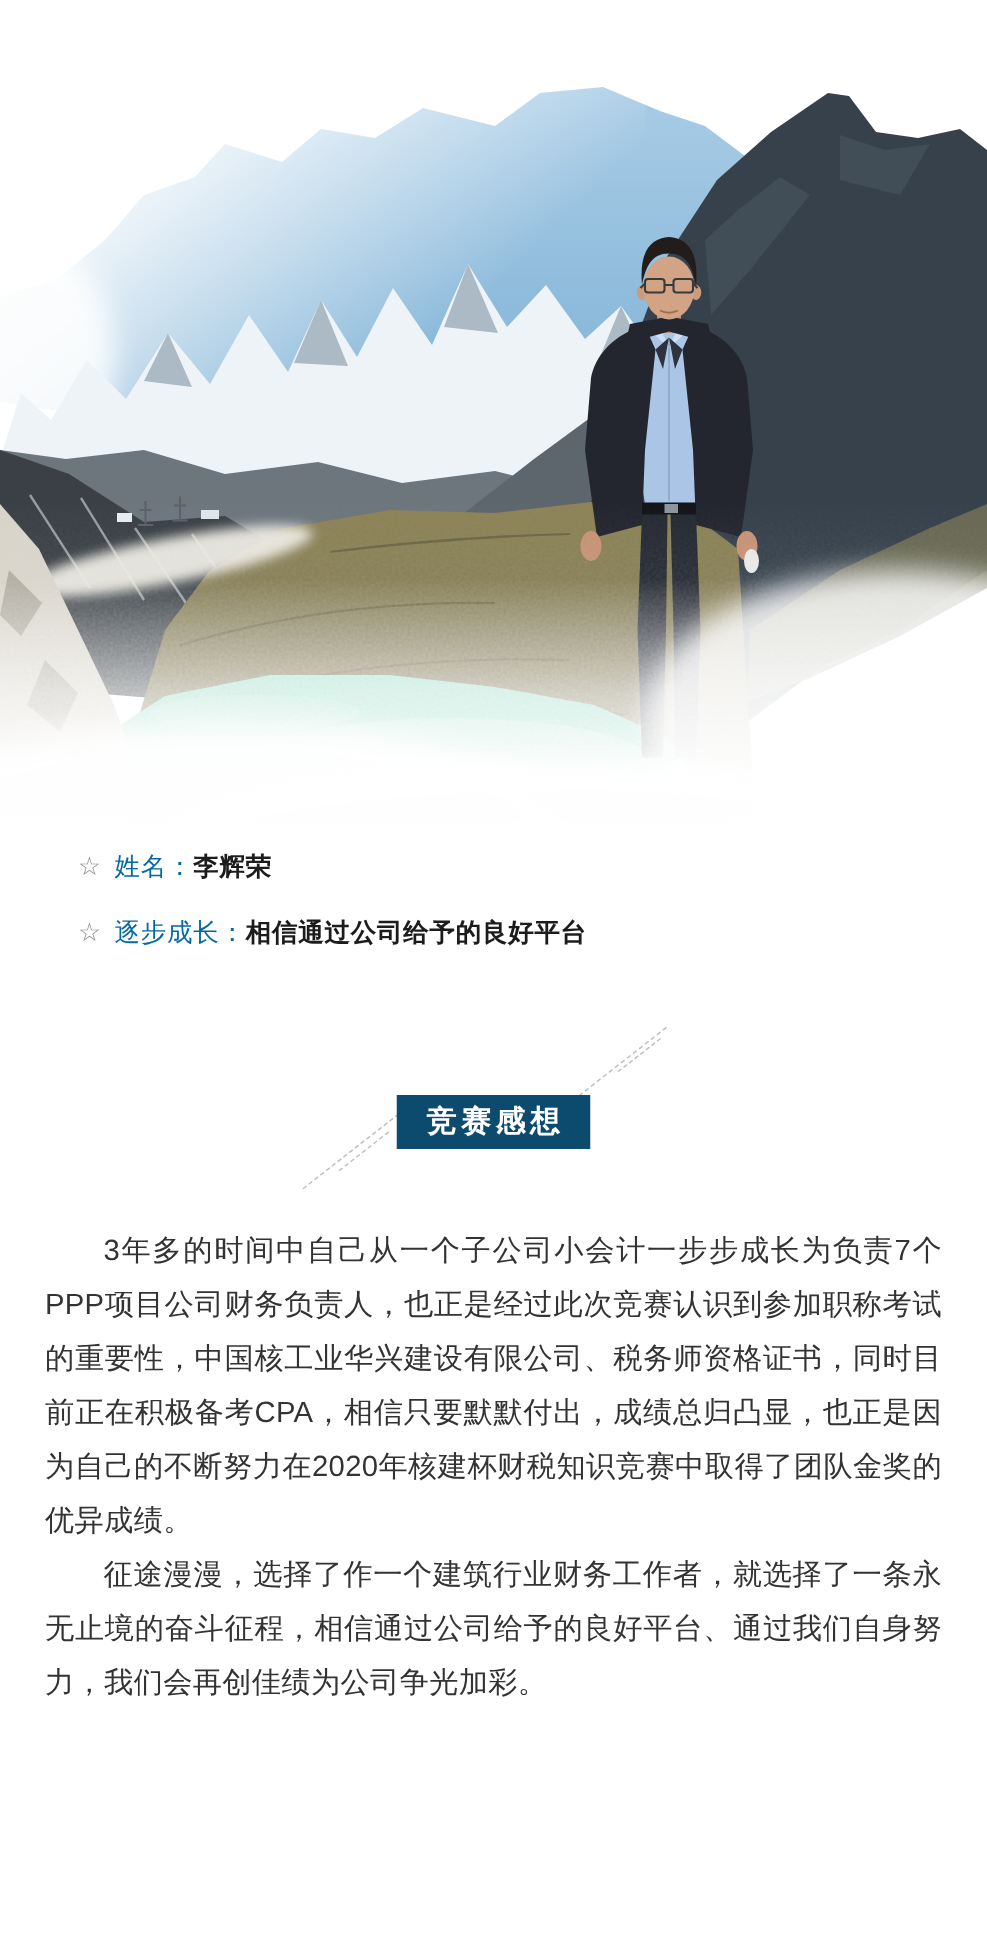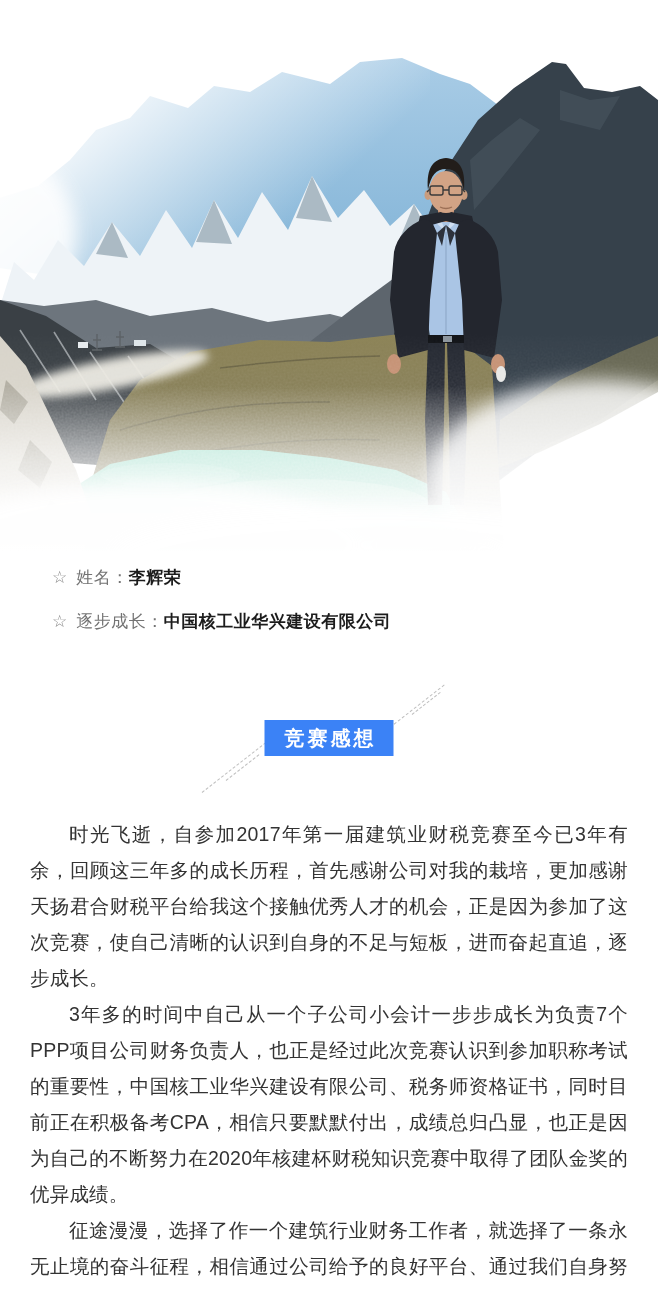--- a/index.html
+++ b/index.html
@@ -11,28 +11,28 @@
   }
 
   
   .hero { width: 658px; height: 552px; position: relative; }
   .hero svg { display: block; width: 658px; height: 552px; }
 
   
   .info { padding: 12px 0 0 52px; }
   .info-row { display: flex; align-items: center; height: 26px; margin-bottom: 18px; font-size: 17px; }
   .star { color: #8a8a8a; font-size: 17px; margin-right: 9px; line-height: 1; }
-  .label { color: #737373; letter-spacing: 0.5px; }
+  .label { color: #0369a1; letter-spacing: 0.5px; }
   .value { color: #1c1c1c; font-weight: bold; letter-spacing: 0.5px; }
 
   
   .badge-wrap { position: relative; height: 150px; }
   .badge {
-    position: absolute; left: 50%; top: 68px; transform: translateX(-50%);
-    background: #3b82f6; color: #ffffff;
+    position: absolute; left: 50%; top: 78px; transform: translateX(-50%);
+    background: #0c4a6e; color: #ffffff;
     font-size: 20px; font-weight: bold; letter-spacing: 3px;
     padding: 7px 17px 7px 20px; line-height: 22px; z-index: 2;
   }
   .deco { position: absolute; border-top: 1px dashed #bfbfbf; transform-origin: left center; z-index: 1; }
   .deco-l1 { left: 202px; top: 140px; width: 86px; transform: rotate(-38deg); }
   .deco-l2 { left: 226px; top: 128px; width: 42px; transform: rotate(-38deg); }
   .deco-r1 { left: 386px; top: 78px;  width: 74px; transform: rotate(-38deg); }
   .deco-r2 { left: 412px; top: 62px;  width: 36px; transform: rotate(-38deg); }
 
   
@@ -188,31 +188,30 @@
 
   <div class="info">
     <div class="info-row">
       <span class="star">☆</span>
       <span class="label">姓名：</span>
       <span class="value">李辉荣</span>
     </div>
     <div class="info-row">
       <span class="star">☆</span>
       <span class="label">逐步成长：</span>
-      <span class="value">中国核工业华兴建设有限公司</span>
+      <span class="value">相信通过公司给予的良好平台</span>
     </div>
   </div>
 
   <div class="badge-wrap">
     <div class="deco deco-l1"></div>
     <div class="deco deco-l2"></div>
     <div class="deco deco-r1"></div>
     <div class="deco deco-r2"></div>
     <div class="badge">竞赛感想</div>
   </div>
 
   <div class="content">
-    <p>时光飞逝，自参加2017年第一届建筑业财税竞赛至今已3年有余，回顾这三年多的成长历程，首先感谢公司对我的栽培，更加感谢天扬君合财税平台给我这个接触优秀人才的机会，正是因为参加了这次竞赛，使自己清晰的认识到自身的不足与短板，进而奋起直追，逐步成长。</p>
     <p>3年多的时间中自己从一个子公司小会计一步步成长为负责7个PPP项目公司财务负责人，也正是经过此次竞赛认识到参加职称考试的重要性，中国核工业华兴建设有限公司、税务师资格证书，同时目前正在积极备考CPA，相信只要默默付出，成绩总归凸显，也正是因为自己的不断努力在2020年核建杯财税知识竞赛中取得了团队金奖的优异成绩。</p>
     <p>征途漫漫，选择了作一个建筑行业财务工作者，就选择了一条永无止境的奋斗征程，相信通过公司给予的良好平台、通过我们自身努力，我们会再创佳绩为公司争光加彩。</p>
   </div>
 
 </div>
 
 </body></html>

